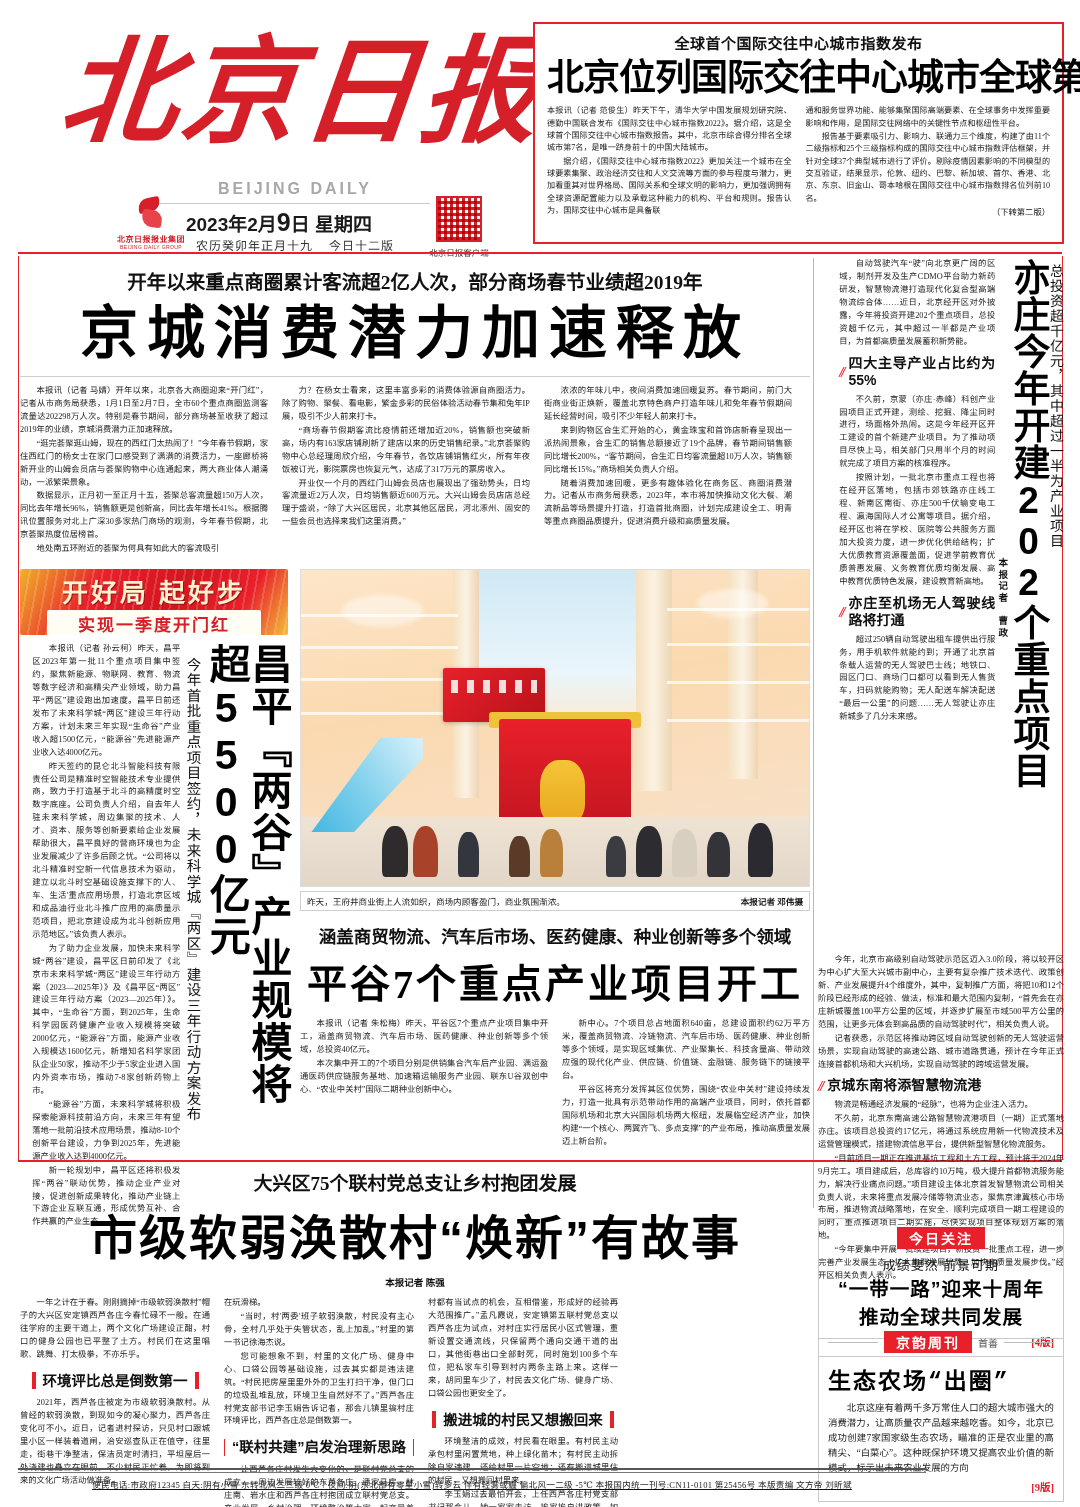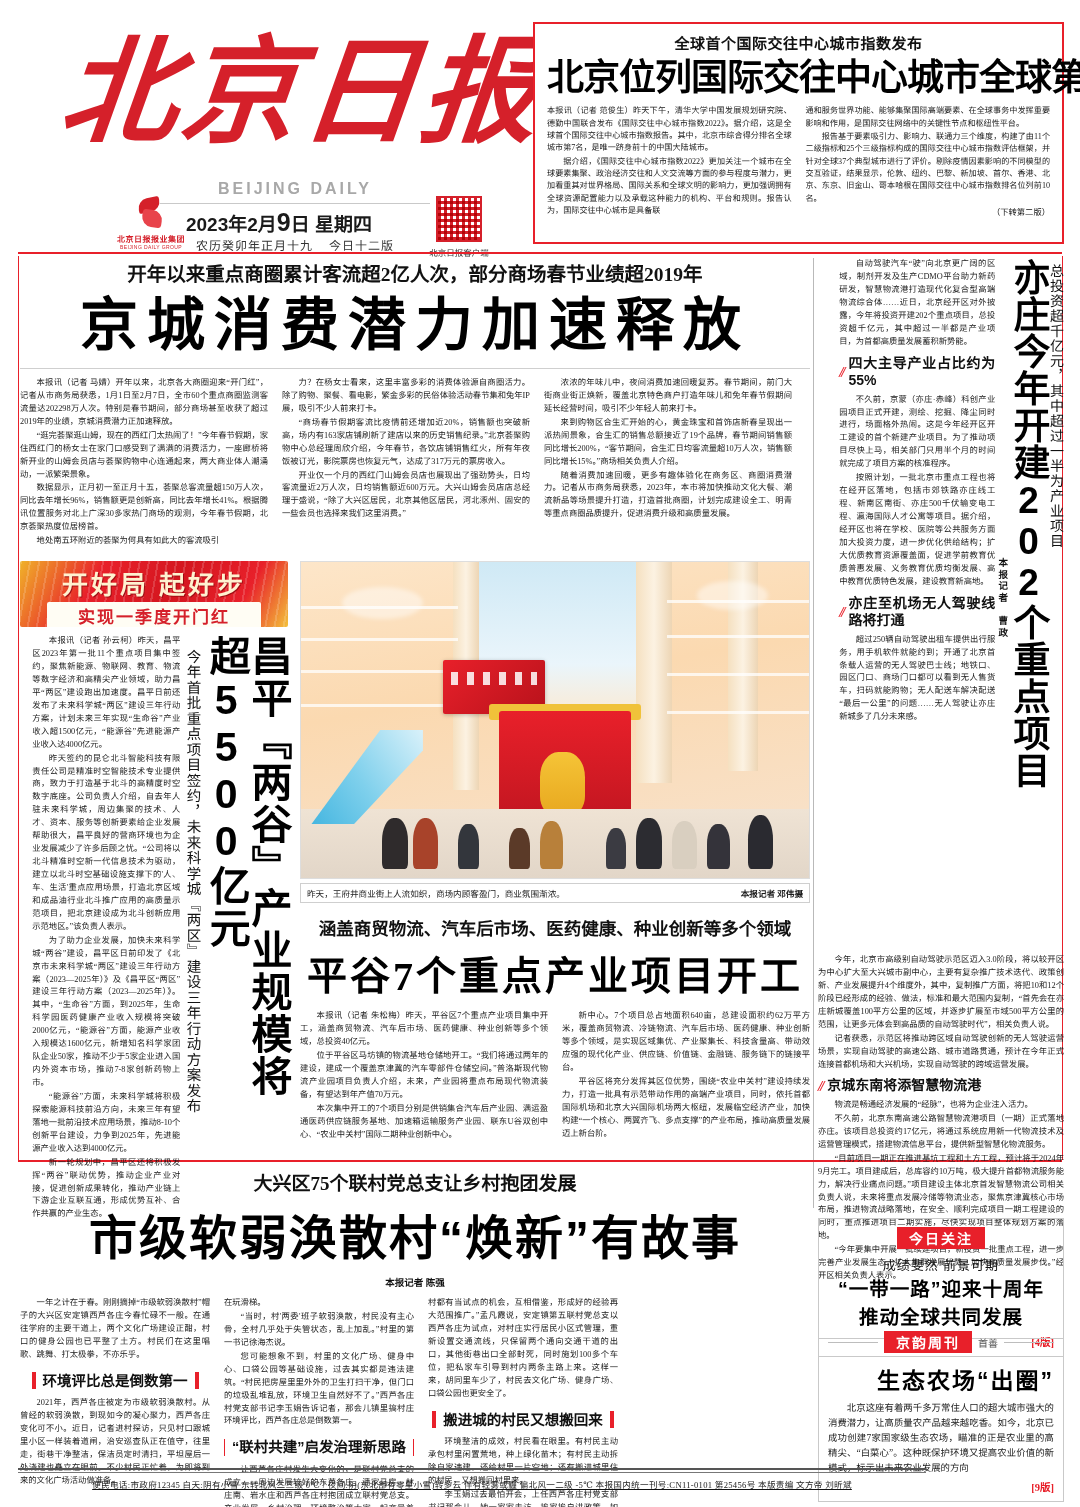--- a/index.html
+++ b/index.html
@@ -75,21 +75,21 @@
 
   
   .hr-red{position:absolute;background:#e8202a;}
   .vr{position:absolute;background:#b9b9b9;width:1px;}
   .vr-red{position:absolute;background:#e8202a;width:1px;}
 
   
   .mainzone{position:absolute;left:20px;top:258px;width:790px;height:900px;}
   .lead-kicker{
     text-align:center;font-size:19.5px;font-weight:700;color:#111;letter-spacing:0px;
-    font-family:"Liberation Serif",serif;white-space:nowrap;
+    font-family:"Liberation Serif",serif;margin-top:8px;white-space:nowrap;
   }
   .lead-head{
     text-align:center;font-size:58px;font-weight:700;line-height:1.12;color:#000;
     letter-spacing:9px;margin-top:6px;font-family:"Liberation Sans",sans-serif;white-space:nowrap;
   }
   .thin-rule{height:1px;background:#cfcfcf;margin:10px 0 8px 0;}
 
   .three{display:flex;gap:14px;}
   .col{font-size:8.3px;line-height:1.56;text-align:justify;color:#1a1a1a;}
   .col p{margin:0 0 1px 0;text-indent:2em;}
@@ -155,22 +155,22 @@
   .rbox{border:1px solid #c9c9c9;box-sizing:border-box;padding:8px 9px 7px 9px;position:relative;}
   .rbadge{display:inline-block;background:#e8202a;color:#fff;font-weight:700;font-size:14px;
     padding:1px 12px;letter-spacing:2px;font-family:"Liberation Serif",serif;}
   .rbox-kicker{text-align:center;font-size:13px;margin-top:6px;color:#111;letter-spacing:1px;}
   .rbox-head{text-align:center;font-size:19.5px;font-weight:700;line-height:1.3;margin-top:3px;color:#000;
     letter-spacing:1px;font-family:"Liberation Sans",sans-serif;}
   .rbox-page{text-align:right;font-size:10.5px;color:#e8202a;font-weight:700;margin-top:3px;}
   .jw-head{display:flex;align-items:center;justify-content:center;gap:6px;margin-top:-16px;}
   .jw-line{flex:1;height:1px;background:#bdbdbd;}
   .jw-sub{font-size:10px;color:#555;}
-  .rbox-head2{text-align:right;font-size:23px;font-weight:700;margin-top:9px;letter-spacing:2px;color:#000;
-    font-family:Liberation Sans, sans-serif;}
+  .rbox-head2{text-align:left;font-size:23px;font-weight:700;margin-top:9px;letter-spacing:2px;color:#000;
+    font-family:Liberation Mono, monospace;}
   .rbox-body{font-size:9.4px;line-height:1.6;text-align:justify;color:#1a1a1a;margin-top:5px;}
   .rbox-body p{margin:0;text-indent:2em;}
 
   
   .bottomzone{position:absolute;left:20px;top:1168px;width:790px;height:300px;}
   .bz-kicker{text-align:center;font-size:19px;font-weight:700;color:#111;white-space:nowrap;}
   .bz-head{text-align:center;font-size:48px;font-weight:700;letter-spacing:2px;margin-top:4px;color:#000;
     font-family:"Liberation Sans",sans-serif;white-space:nowrap;}
   .bz-byline{text-align:center;font-size:9.5px;font-weight:700;margin-top:6px;color:#111;}
   .redsub{display:flex;align-items:center;justify-content:center;gap:7px;margin:8px 0 5px 0;}
@@ -343,21 +343,20 @@
         <div class="photo-cap">
           <span>昨天，王府井商业街上人流如织，商场内顾客盈门，商业氛围渐浓。</span>
           <b>本报记者 邓伟摄</b>
         </div>
 
         <div class="sec-kicker">涵盖商贸物流、汽车后市场、医药健康、种业创新等多个领域</div>
         <div class="sec-head">平谷7个重点产业项目开工</div>
         <div class="three" style="margin-top:8px;">
           <div class="col" style="width:248px;">
             <p>本报讯（记者 朱松梅）昨天，平谷区7个重点产业项目集中开工，涵盖商贸物流、汽车后市场、医药健康、种业创新等多个领域，总投资40亿元。</p>
-            <p>位于平谷区马坊镇的物流基地仓储地开工。“我们将通过两年的建设，建成一个覆盖京津冀的汽车零部件仓储空间。”普洛斯现代物流产业园项目负责人介绍，未来，产业园将重点布局现代物流装备，有望达到年产值70万元。</p>
             <p>本次集中开工的7个项目分别是供销集合汽车后产业园、满运盈通医药供应链服务基地、加速箱运输服务产业园、联东U谷双创中心、“农业中关村”国际二期种业创新中心。</p>
           </div>
           <div class="col" style="width:248px;">
             <p>新中心。7个项目总占地面积640亩，总建设面积约62万平方米，覆盖商贸物流、冷链物流、汽车后市场、医药健康、种业创新等多个领域，是实现区域集优、产业聚集长、科技含量高、带动效应强的现代化产业、供应链、价值链、金融链、服务链下的链接平台。</p>
             <p>平谷区将充分发挥其区位优势，围绕“农业中关村”建设持续发力，打造一批具有示范带动作用的高端产业项目，同时，依托首都国际机场和北京大兴国际机场两大枢纽，发展临空经济产业，加快构建“一个核心、两翼齐飞、多点支撑”的产业布局，推动高质量发展迈上新台阶。</p>
           </div>
         </div>
       </div>
     </div>
   </div>

